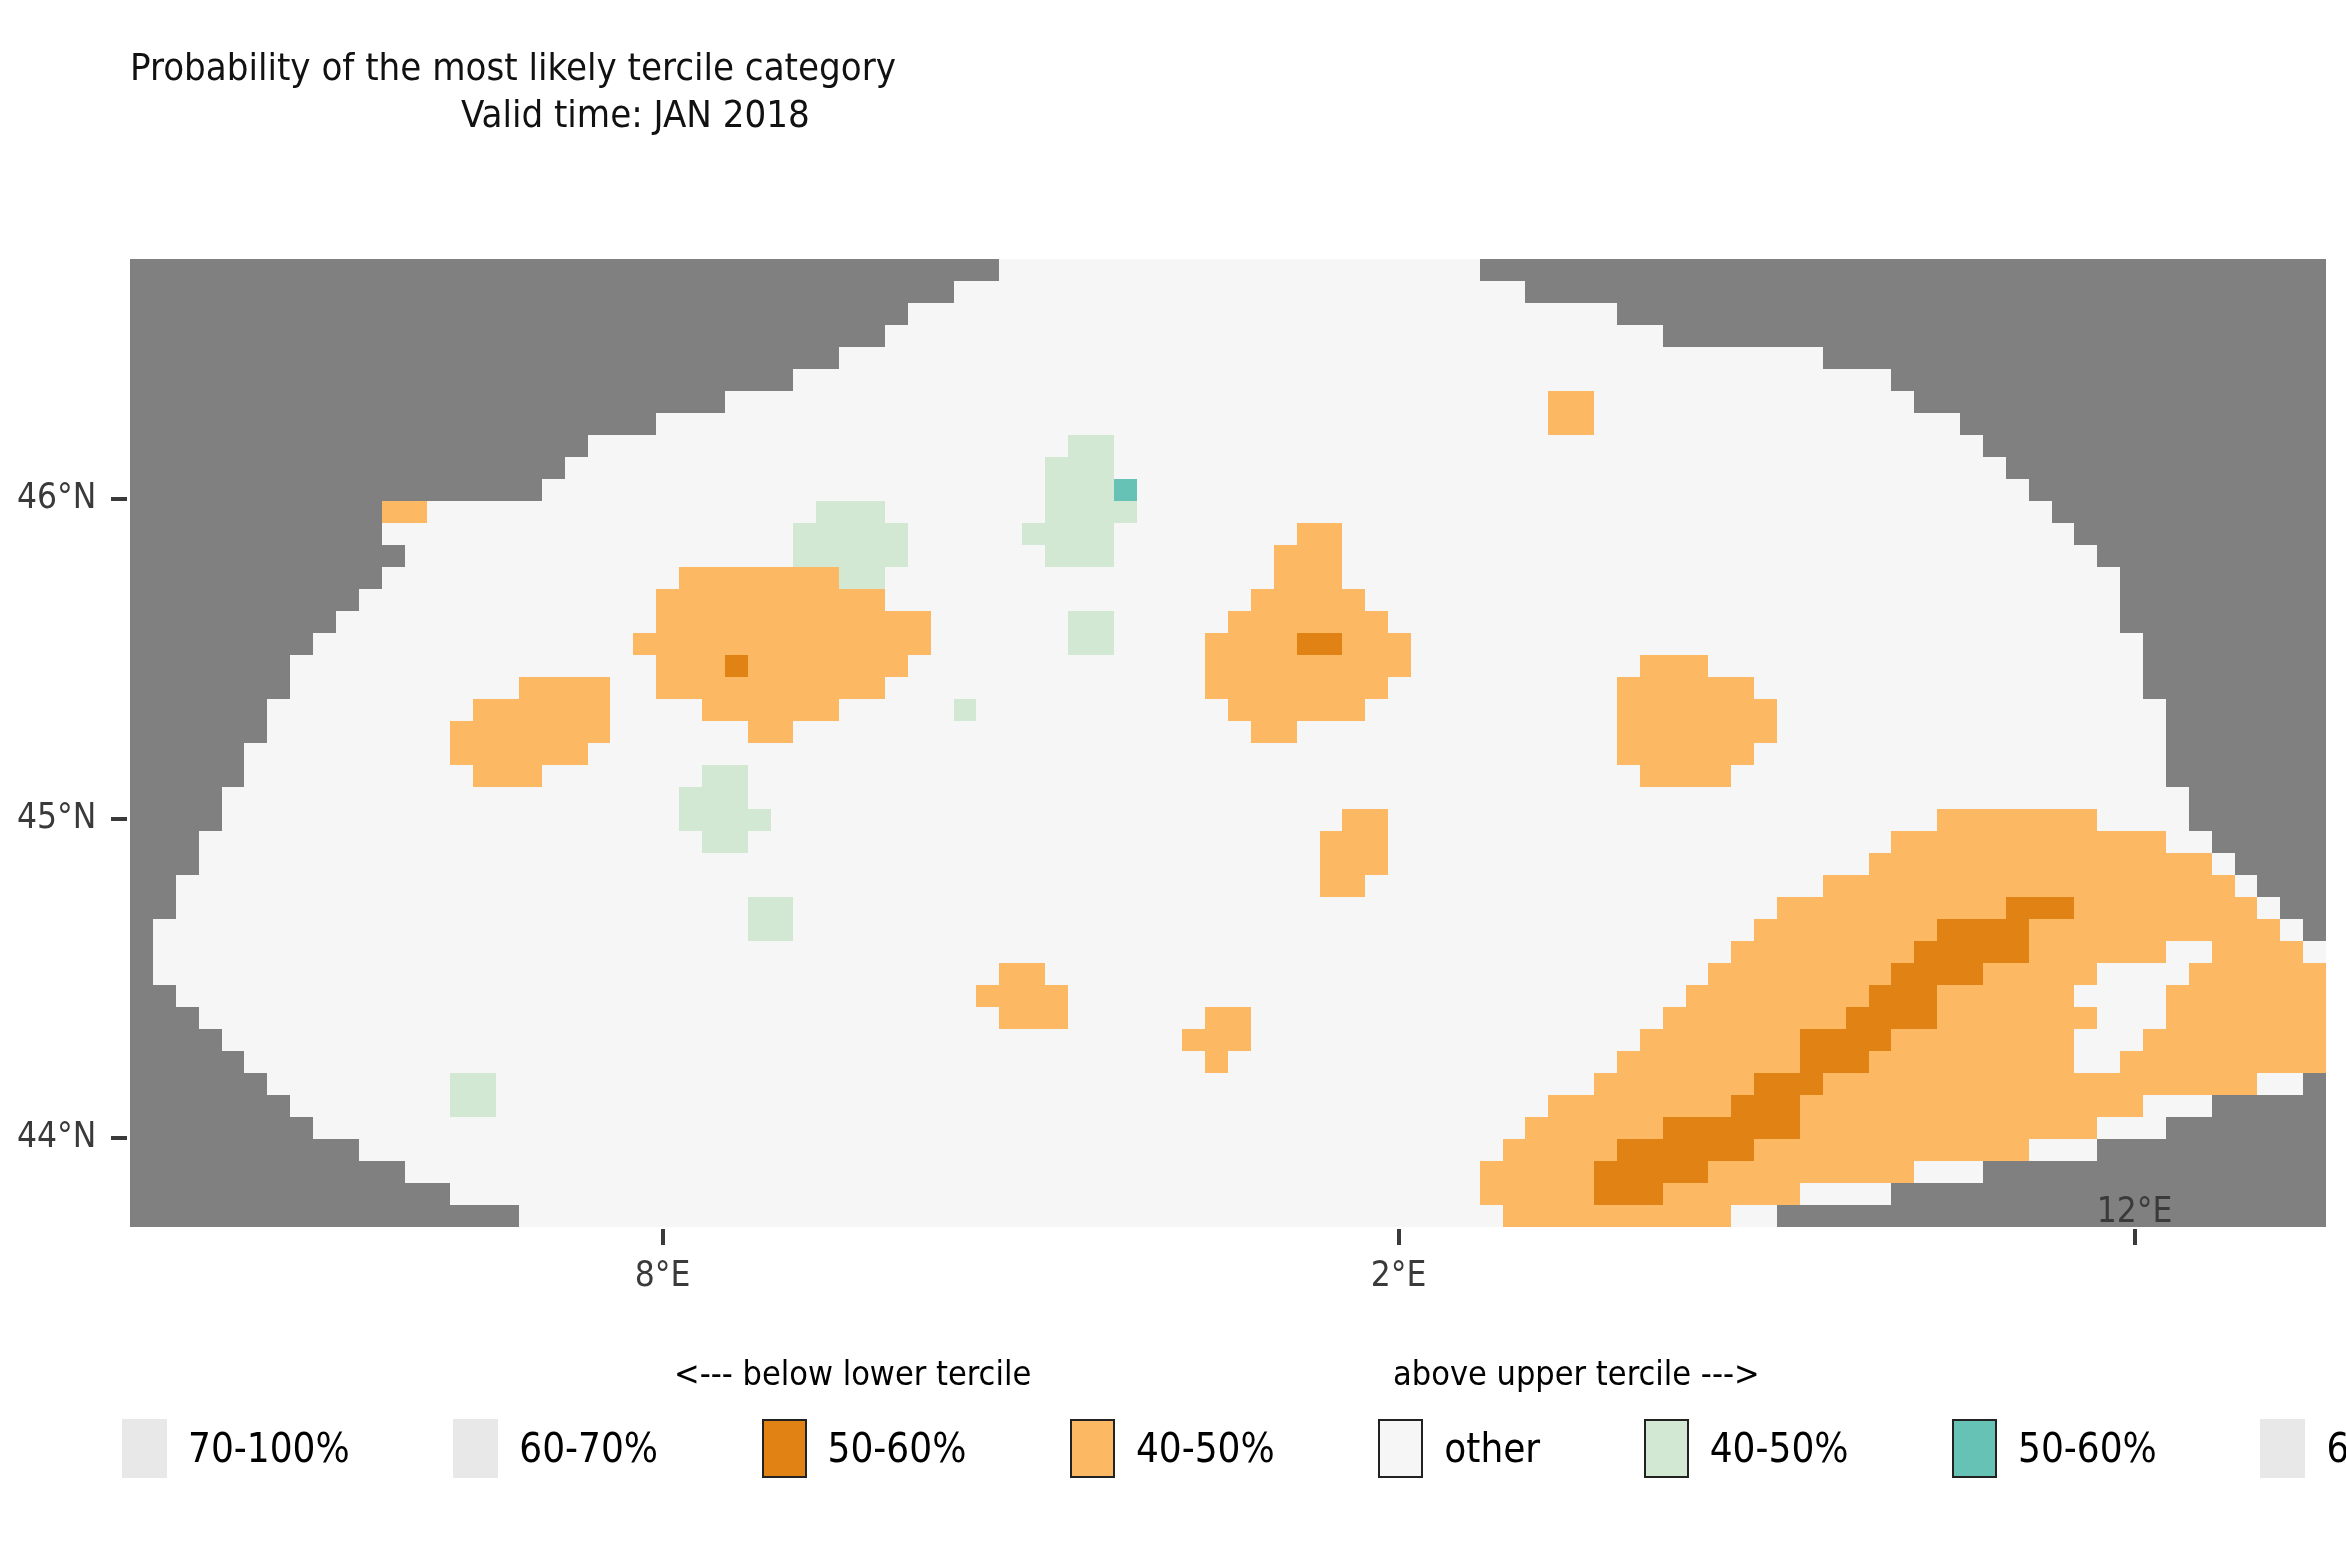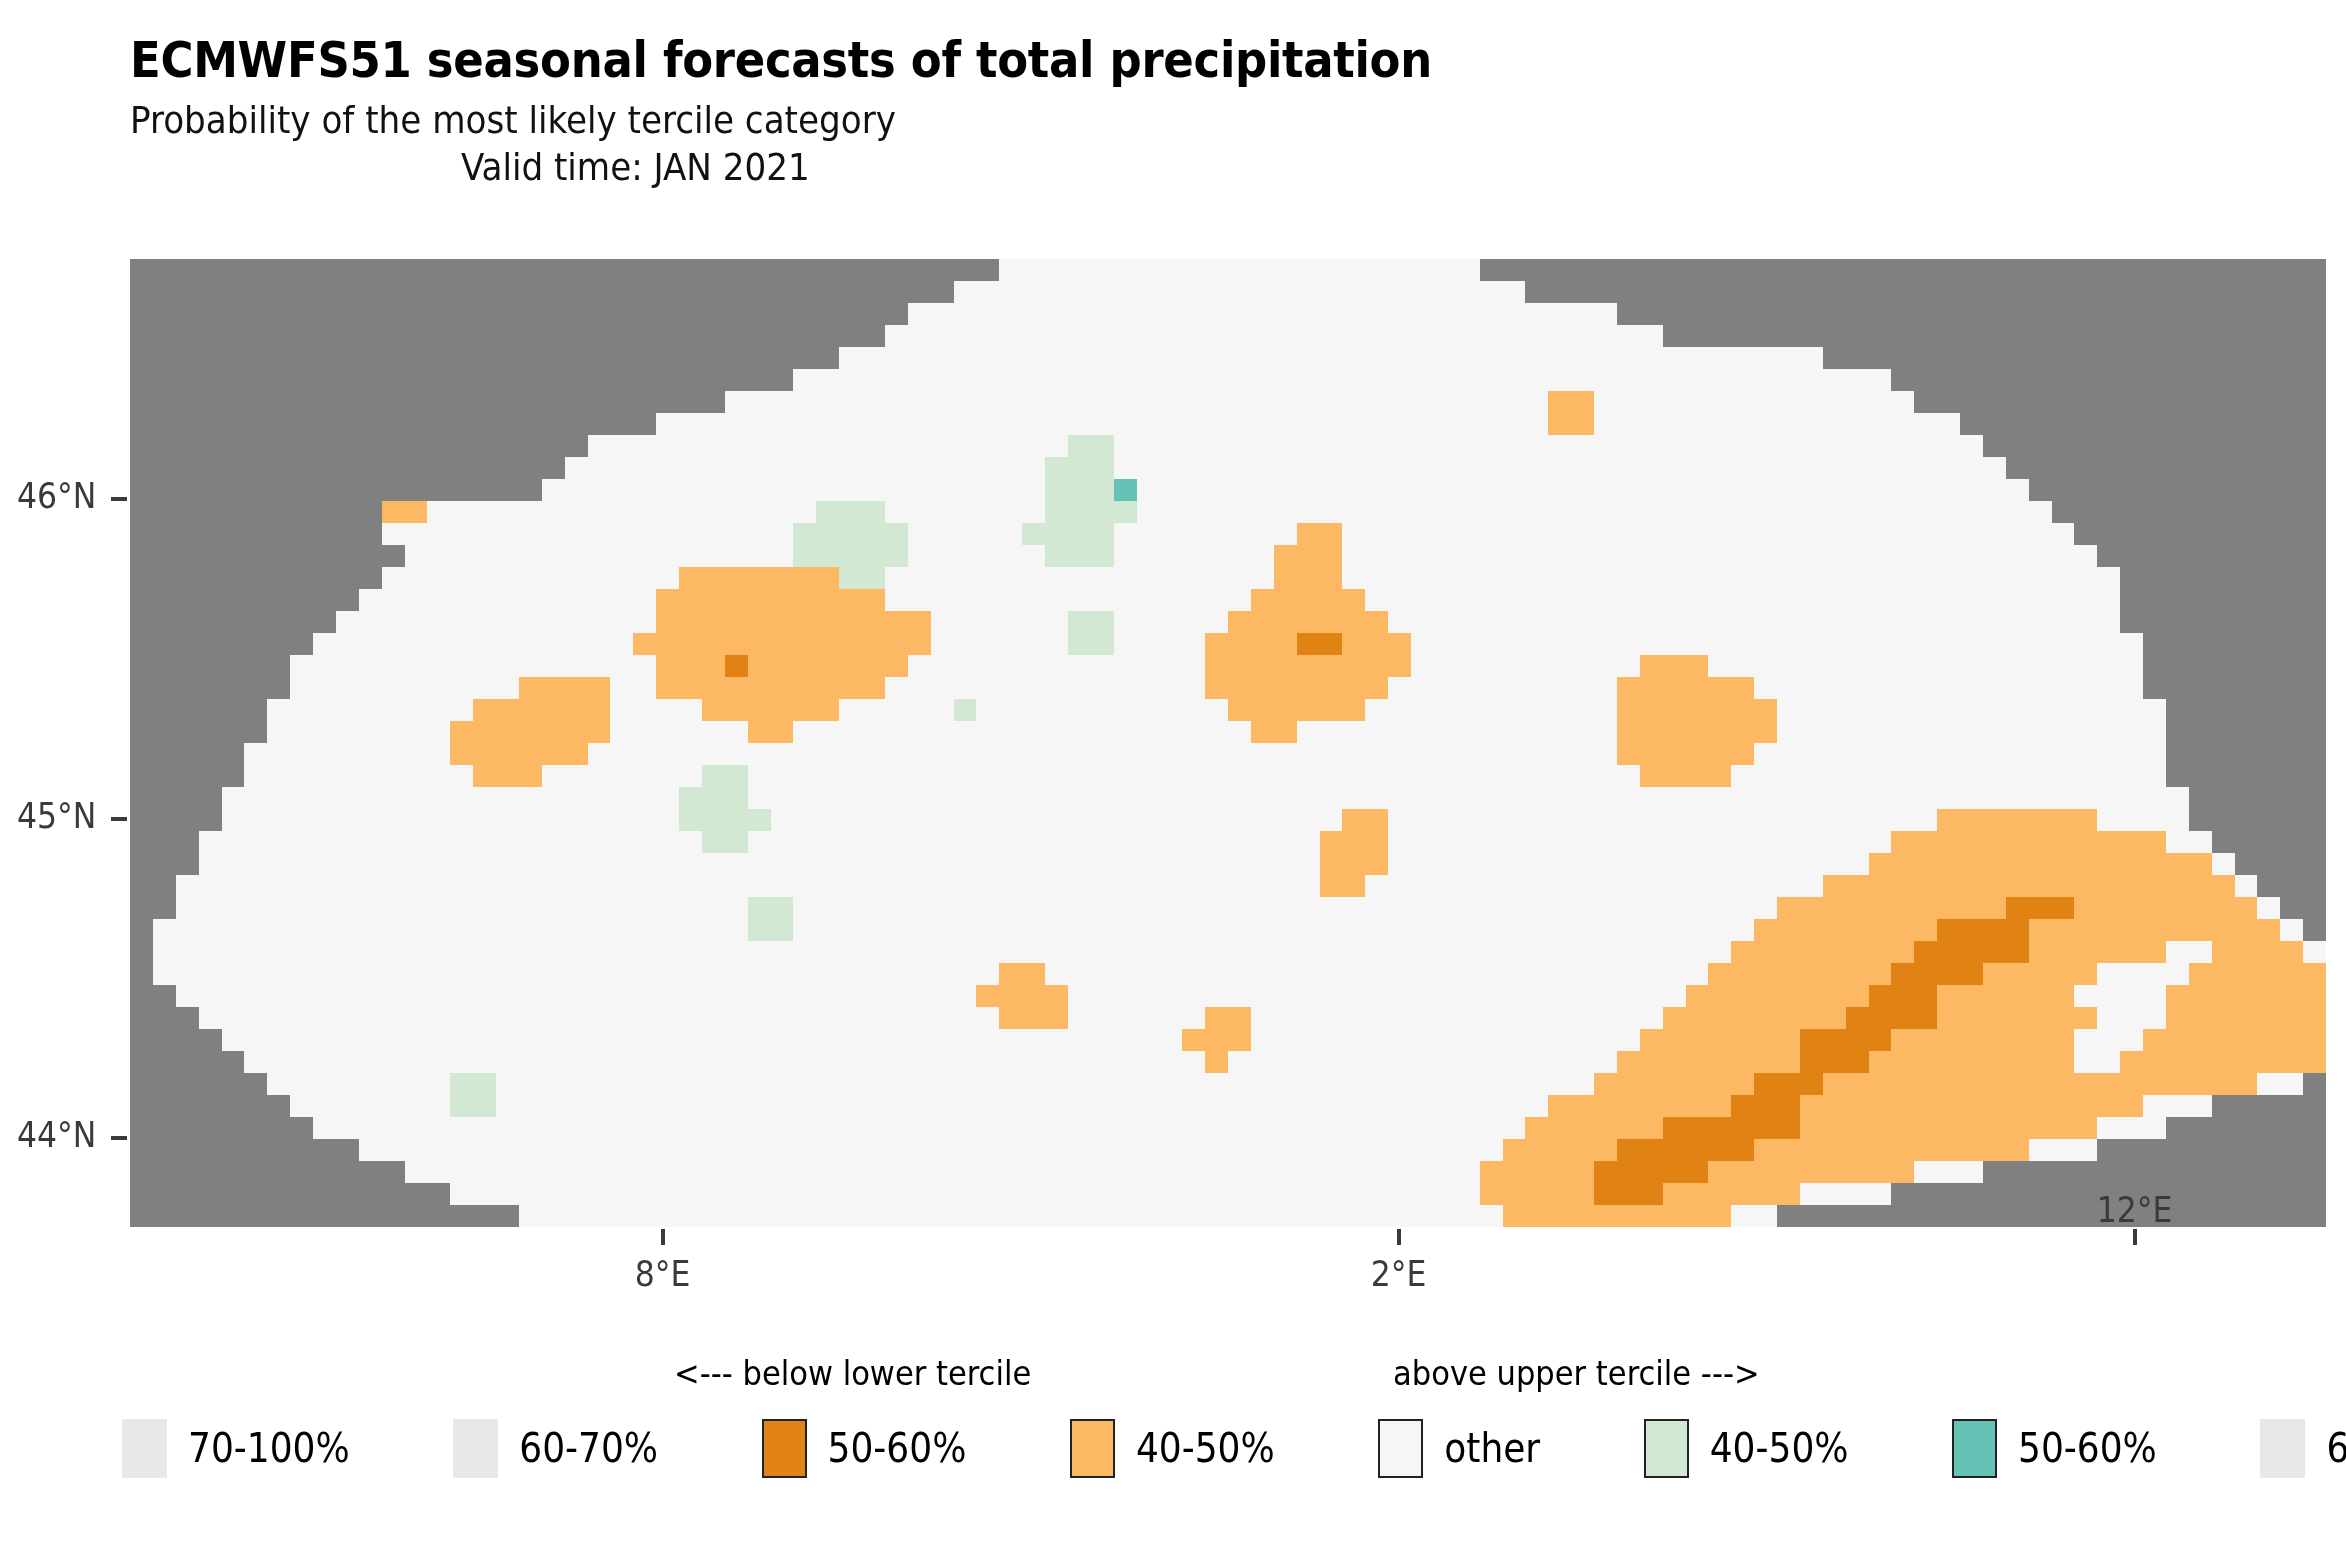--- a/index.html
+++ b/index.html
@@ -38,24 +38,23 @@
   .legend-item{display:flex;align-items:center;padding-left:27px;}
   .swatch{width:45px;height:59px;box-sizing:border-box;flex:none;}
   .swatch.bordered{border:2.8px solid #222;}
   .legend-label{font-size:40px;color:#000;white-space:nowrap;margin-left:21px;
                 margin-right:24.6px;}
 </style>
 </head>
 <body>
 
 <div id="title-block">
-  <div id="main-title">ECMWFS51 seasonal forecasts of total precipitation</div>
   <div id="subtitle">Probability of the most likely tercile category</div>
   <div id="meta-row">
-    <div id="meta-valid">Valid time: JAN 2021</div>
+    <div id="meta-valid">Valid time: JAN 2018</div>
   </div>
 </div>
 
 <div id="map-panel">
   <svg id="map-svg" viewBox="0 0 96 44" preserveAspectRatio="none" shape-rendering="crispEdges">
       <rect x="38" y="0" width="21" height="1" fill="#f6f6f6"></rect>
       <rect x="36" y="1" width="25" height="1" fill="#f6f6f6"></rect>
       <rect x="34" y="2" width="31" height="1" fill="#f6f6f6"></rect>
       <rect x="33" y="3" width="34" height="1" fill="#f6f6f6"></rect>
       <rect x="31" y="4" width="43" height="1" fill="#f6f6f6"></rect>

